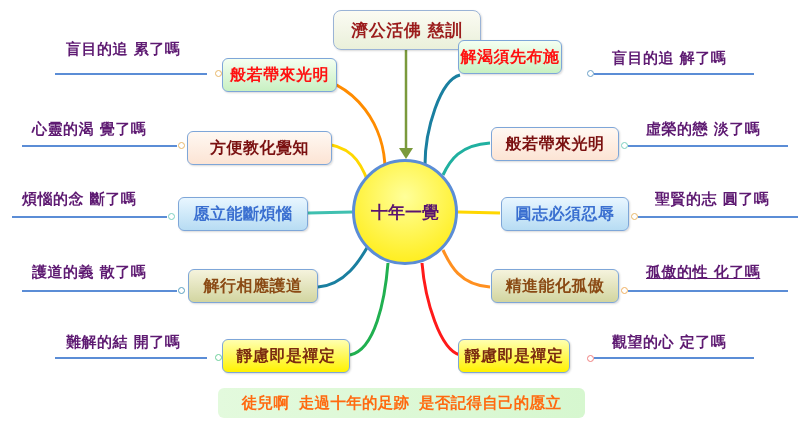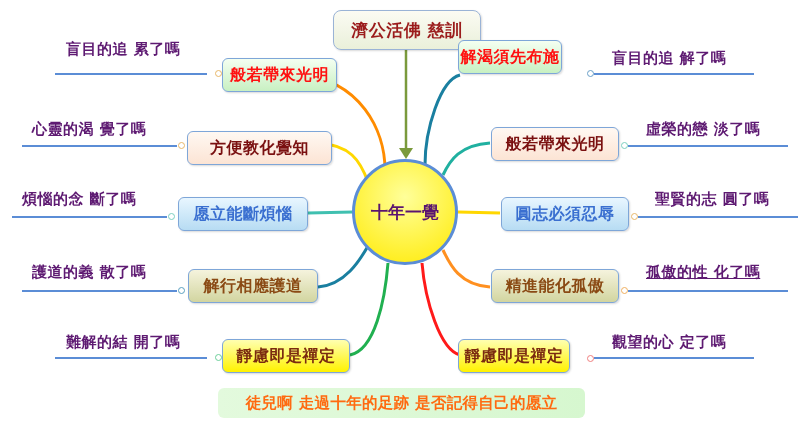--- a/index.html
+++ b/index.html
@@ -24,21 +24,21 @@
   .g-blue  { background:linear-gradient(#e8f6ff,#b7dcf3); color:#3a6fd0; }
   .g-olive { background:linear-gradient(#f5f3dd,#d2d5a0); color:#8a4a14; }
   .g-yellow{ background:linear-gradient(#ffffb0,#fff200); color:#7a2a10; }
   .leaf { position:absolute; height:20px; font-weight:bold; font-size:15px; color:#5e1a72;
           white-space:nowrap; letter-spacing:0.5px; }
   .leaf-line { position:absolute; height:2px; background:#5b8dd6; }
   .knob { position:absolute; width:7px; height:7px; border-radius:50%; background:#fff;
           box-sizing:border-box; border:1.5px solid #e8b86a; }
   .footer { position:absolute; left:218px; top:388px; width:367px; height:30px; border-radius:6px;
           background:linear-gradient(90deg,#e3fadd,#d6f7cf); display:flex; align-items:center;
-          justify-content:center; color:#ff6a10; font-weight:bold; font-size:15.5px; letter-spacing:0.3px; }
+          justify-content:center; color:#ff6a10; font-weight:bold; font-size:15.5px; letter-spacing:0.3px;font-family:Liberation Mono, monospace; }
 </style>
 </head>
 <body>
 
 <div id="canvas">
 
   <svg class="links" width="809" height="433">
 
     <line x1="406" y1="50" x2="406" y2="150" stroke="#7a9a3c" stroke-width="2.5"></line>
     <polygon points="399,148 413,148 406,159" fill="#7a9a3c"></polygon>

